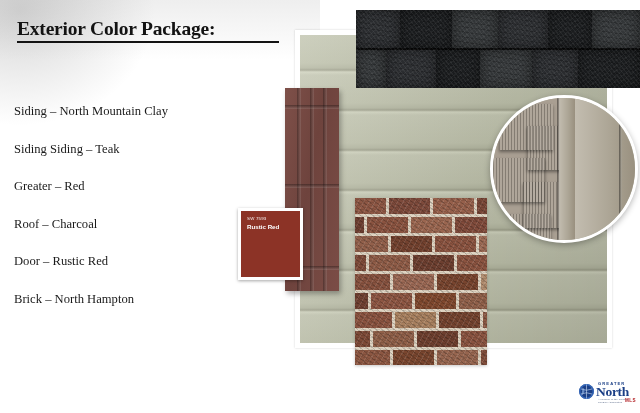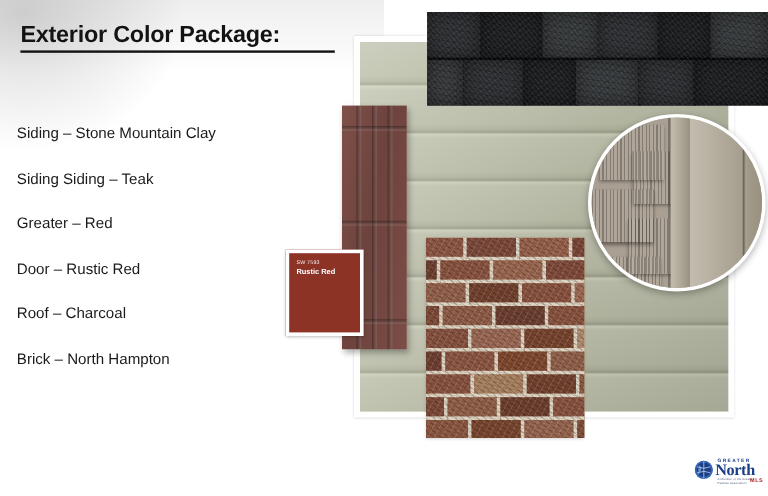--- a/index.html
+++ b/index.html
@@ -18,21 +18,21 @@
     background:radial-gradient(ellipse at 30% 30%, rgba(120,120,120,.30), rgba(150,150,150,0) 68%);
     pointer-events:none;
   }
   .vignette-top{
     position:absolute;left:0;top:-30px;width:320px;height:90px;
     background:linear-gradient(to bottom, rgba(140,140,140,.22), rgba(255,255,255,0));
     pointer-events:none;
   }
 
   
-  .text-col{position:absolute;left:0;top:0;width:292px;height:413px;}
+  .text-col{position:absolute;left:0;top:0;width:292px;height:413px;font-family:Liberation Serif, serif;}
   .title{
     position:absolute;left:17px;top:18px;width:262px;
     font-size:19.5px;font-weight:bold;color:#131313;letter-spacing:-.2px;
     border-bottom:2px solid #131313;padding-bottom:1px;display:inline-block;
     white-space:nowrap;
   }
   .pkg-code{
     position:absolute;left:17px;top:48px;width:262px;text-align:center;
     font-size:21px;font-weight:bold;color:#1f6e94;letter-spacing:.3px;
   }
@@ -199,25 +199,25 @@
 
   <div class="vignette-tl"></div>
   <div class="vignette-top"></div>
 
   <div class="text-col">
 
     <div class="title">Exterior Color Package:</div>
 
 
     <div class="spec-list">
-      <div class="spec-item">Siding – Stone Mountain Clay</div>
+      <div class="spec-item">Siding – North Mountain Clay</div>
       <div class="spec-item">Siding Siding – Teak</div>
       <div class="spec-item">Greater – Red</div>
+      <div class="spec-item">Roof – Charcoal</div>
       <div class="spec-item">Door – Rustic Red</div>
-      <div class="spec-item">Roof – Charcoal</div>
       <div class="spec-item">Brick – North Hampton</div>
     </div>
   </div>
 
   <div class="board">
 
     <div class="siding-frame">
       <div class="siding"></div>
     </div>
 

